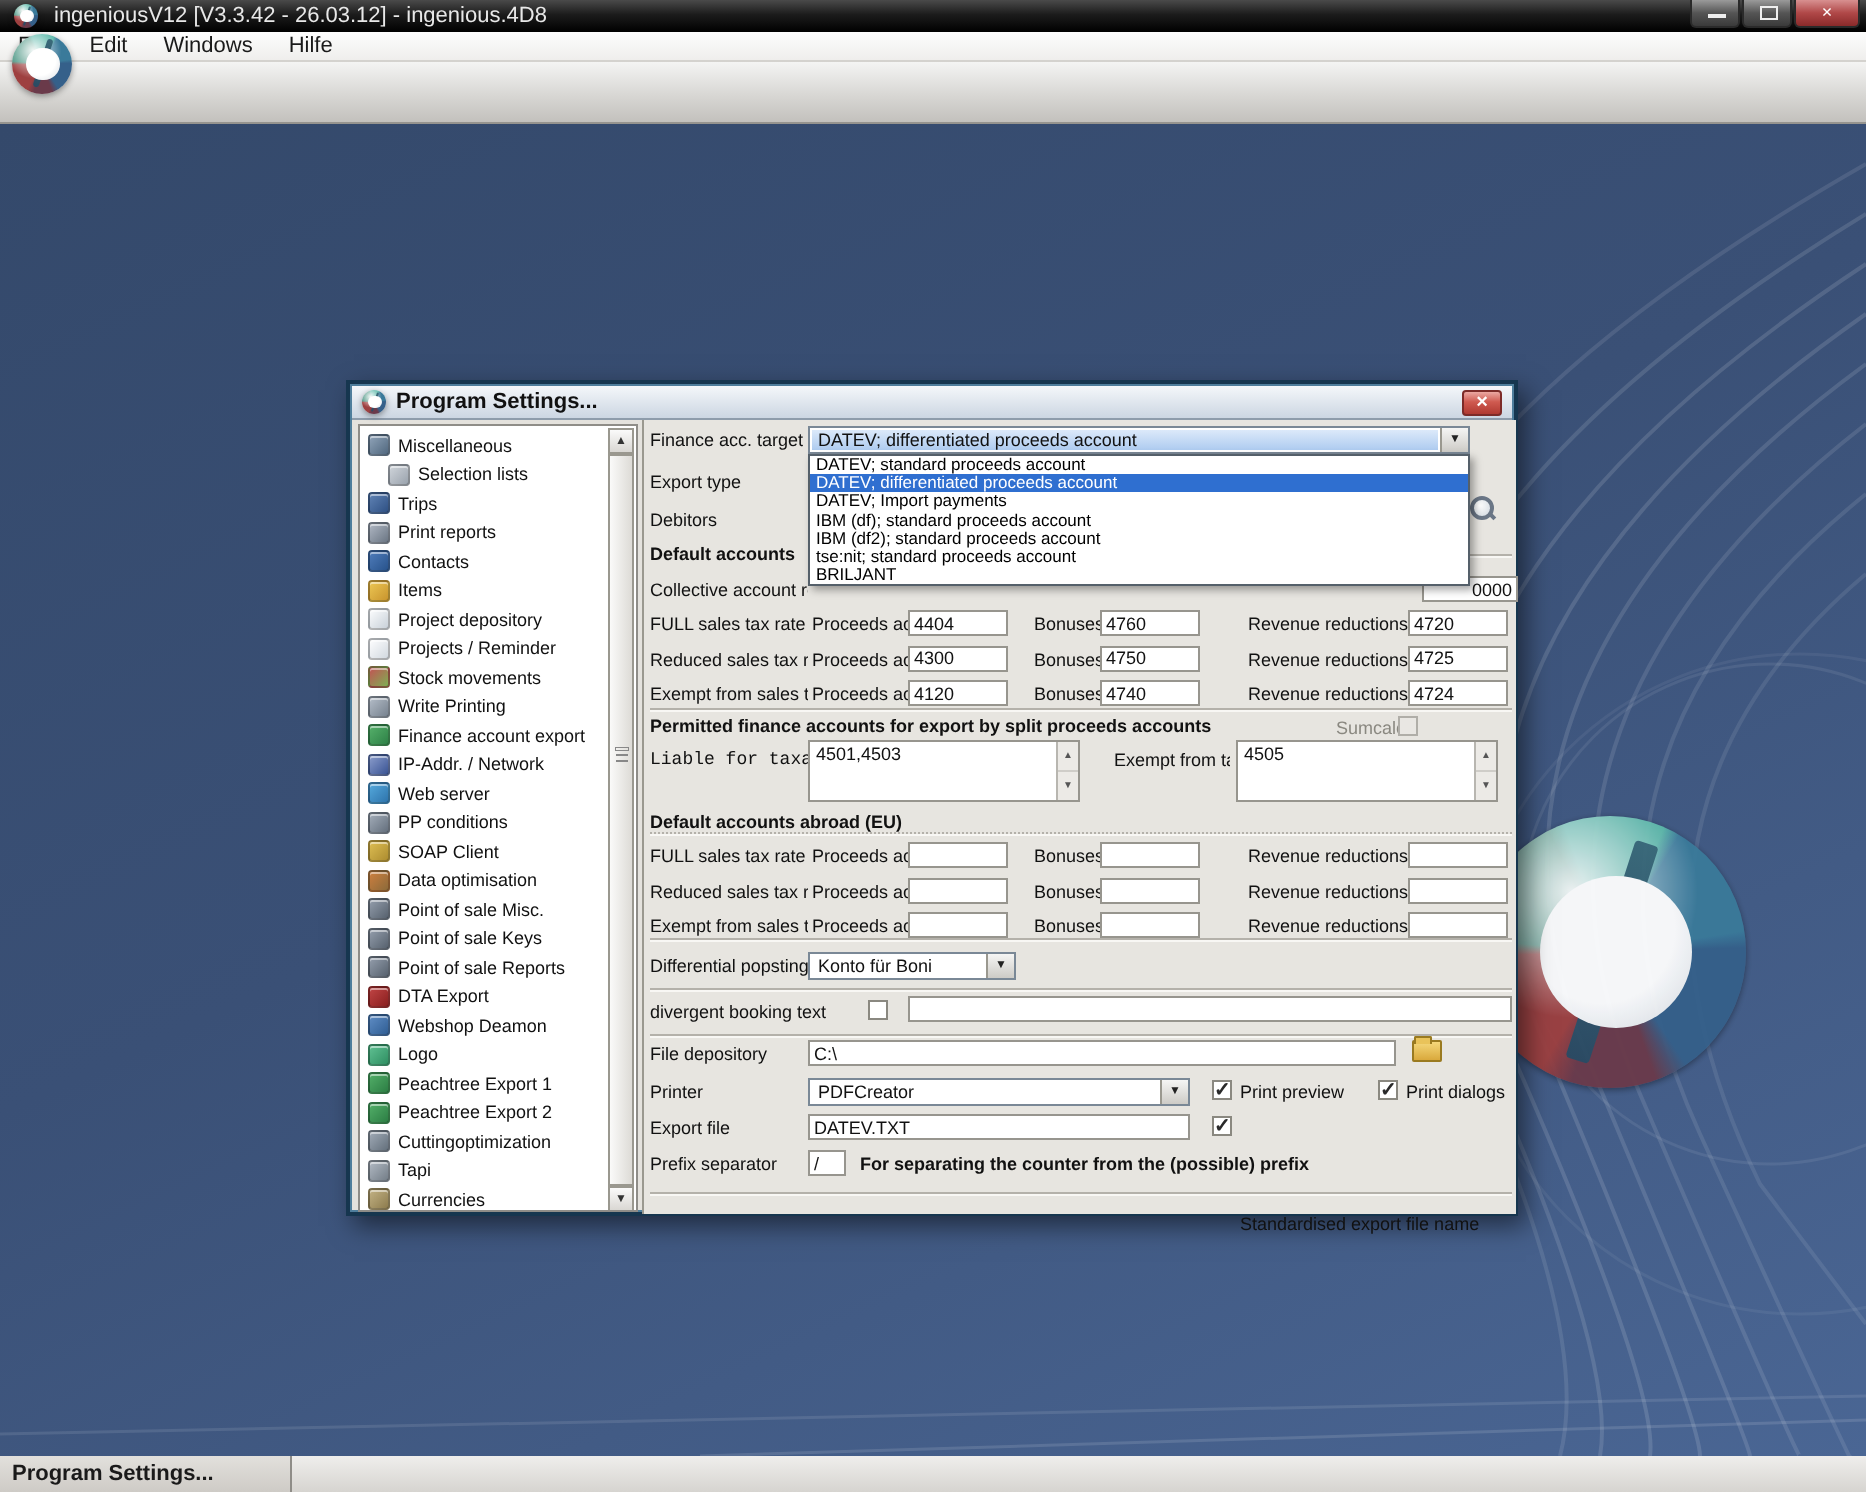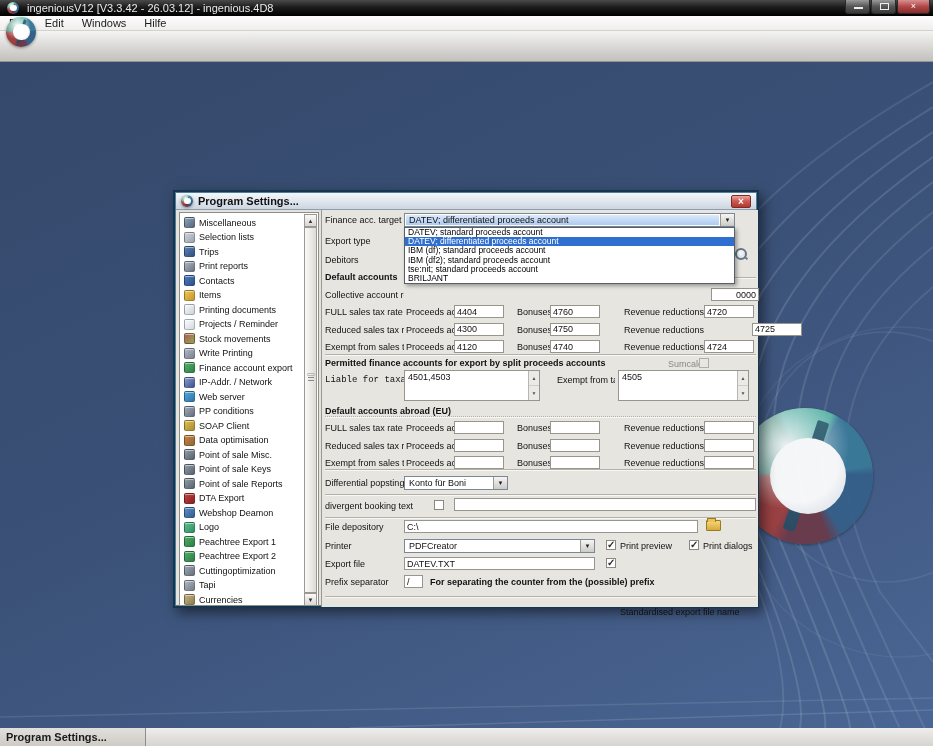--- a/index.html
+++ b/index.html
@@ -193,21 +193,21 @@
     <span class="dtext">Program Settings...</span>
     <div id="dlg-close">×</div>
   </div>
 
   <div id="sidebar">
     <div id="sidebar-list">
         <div class="srow" style="top: 2px;">
           <span class="sicon" style="background: linear-gradient(135deg, rgb(143, 163, 184), rgb(81, 104, 127));"></span>
           <span>Miscellaneous</span>
         </div>
-        <div class="srow" style="top: 16.5px;">
+        <div class="srow" style="top: 16.5px; margin-left: 10px;">
           <span class="sicon" style="background: linear-gradient(135deg, rgb(207, 212, 218), rgb(154, 163, 173));"></span>
           <span>Selection lists</span>
         </div>
         <div class="srow" style="top: 31px;">
           <span class="sicon" style="background: linear-gradient(135deg, rgb(95, 130, 180), rgb(47, 81, 132));"></span>
           <span>Trips</span>
         </div>
         <div class="srow" style="top: 45.5px;">
           <span class="sicon" style="background: linear-gradient(135deg, rgb(174, 182, 194), rgb(107, 118, 132));"></span>
           <span>Print reports</span>
@@ -215,21 +215,21 @@
         <div class="srow" style="top: 60px;">
           <span class="sicon" style="background: linear-gradient(135deg, rgb(79, 124, 186), rgb(40, 83, 140));"></span>
           <span>Contacts</span>
         </div>
         <div class="srow" style="top: 74.5px;">
           <span class="sicon" style="background: linear-gradient(135deg, rgb(236, 198, 83), rgb(201, 149, 46));"></span>
           <span>Items</span>
         </div>
         <div class="srow" style="top: 89px;">
           <span class="sicon" style="background: linear-gradient(135deg, rgb(251, 252, 253), rgb(201, 209, 217));"></span>
-          <span>Printing documents</span>
+          <span>Project depository</span>
         </div>
         <div class="srow" style="top: 103.5px;">
           <span class="sicon" style="background: linear-gradient(135deg, rgb(253, 253, 254), rgb(210, 217, 224));"></span>
           <span>Projects / Reminder</span>
         </div>
         <div class="srow" style="top: 118px;">
           <span class="sicon" style="background: linear-gradient(135deg, rgb(194, 84, 84), rgb(127, 174, 82));"></span>
           <span>Stock movements</span>
         </div>
         <div class="srow" style="top: 132.5px;">
@@ -342,21 +342,21 @@
           <span class="lbl" style="left: 302px; top: 2px;">Revenue reductions</span>
           <input class="fld" value="4720" style="left: 382px; top: 0px; width: 50px;">
         </div>
         <div>
           <span class="lbl cut" style="left: 3px; top: 19.5px;">Reduced sales tax r</span>
           <span class="lbl" style="left: 84px; top: 19.5px;">Proceeds acc</span>
           <input class="fld" value="4300" style="left: 132px; top: 17.5px; width: 50px;">
           <span class="lbl" style="left: 195px; top: 19.5px;">Bonuses</span>
           <input class="fld" value="4750" style="left: 228px; top: 17.5px; width: 50px;">
           <span class="lbl" style="left: 302px; top: 19.5px;">Revenue reductions</span>
-          <input class="fld" value="4725" style="left: 382px; top: 17.5px; width: 50px; margin-left: 48px;">
+          <input class="fld" value="4725" style="left: 382px; top: 17.5px; width: 50px;">
         </div>
         <div>
           <span class="lbl cut" style="left: 3px; top: 37px;">Exempt from sales t</span>
           <span class="lbl" style="left: 84px; top: 37px;">Proceeds acc</span>
           <input class="fld" value="4120" style="left: 132px; top: 35px; width: 50px;">
           <span class="lbl" style="left: 195px; top: 37px;">Bonuses</span>
           <input class="fld" value="4740" style="left: 228px; top: 35px; width: 50px;">
           <span class="lbl" style="left: 302px; top: 37px;">Revenue reductions</span>
           <input class="fld" value="4724" style="left: 382px; top: 35px; width: 50px;">
         </div>
@@ -451,20 +451,21 @@
 
     <span class="lbl cut" style="left:3px;top:367px;">Prefix separator</span>
     <input class="fld" style="left: 82px; top: 365px; width: 19px;" value="/">
     <span class="lbl bold" style="left:108px;top:367px;">For separating the counter from the (possible) prefix</span>
 
     <div class="sep" style="top:386px;"></div>
 
     <div id="ddlist">
         <div class="opt">DATEV; standard proceeds account</div>
         <div class="opt sel">DATEV; differentiated proceeds account</div>
+        <div class="opt">DATEV; Import payments</div>
         <div class="opt">IBM (df); standard proceeds account</div>
         <div class="opt">IBM (df2); standard proceeds account</div>
         <div class="opt">tse:nit; standard proceeds account</div>
         <div class="opt">BRILJANT</div>
       </div>
   </div>
 </div>
 
 <div class="abs" id="statusbar">
   <div class="cell">Program Settings...</div>

